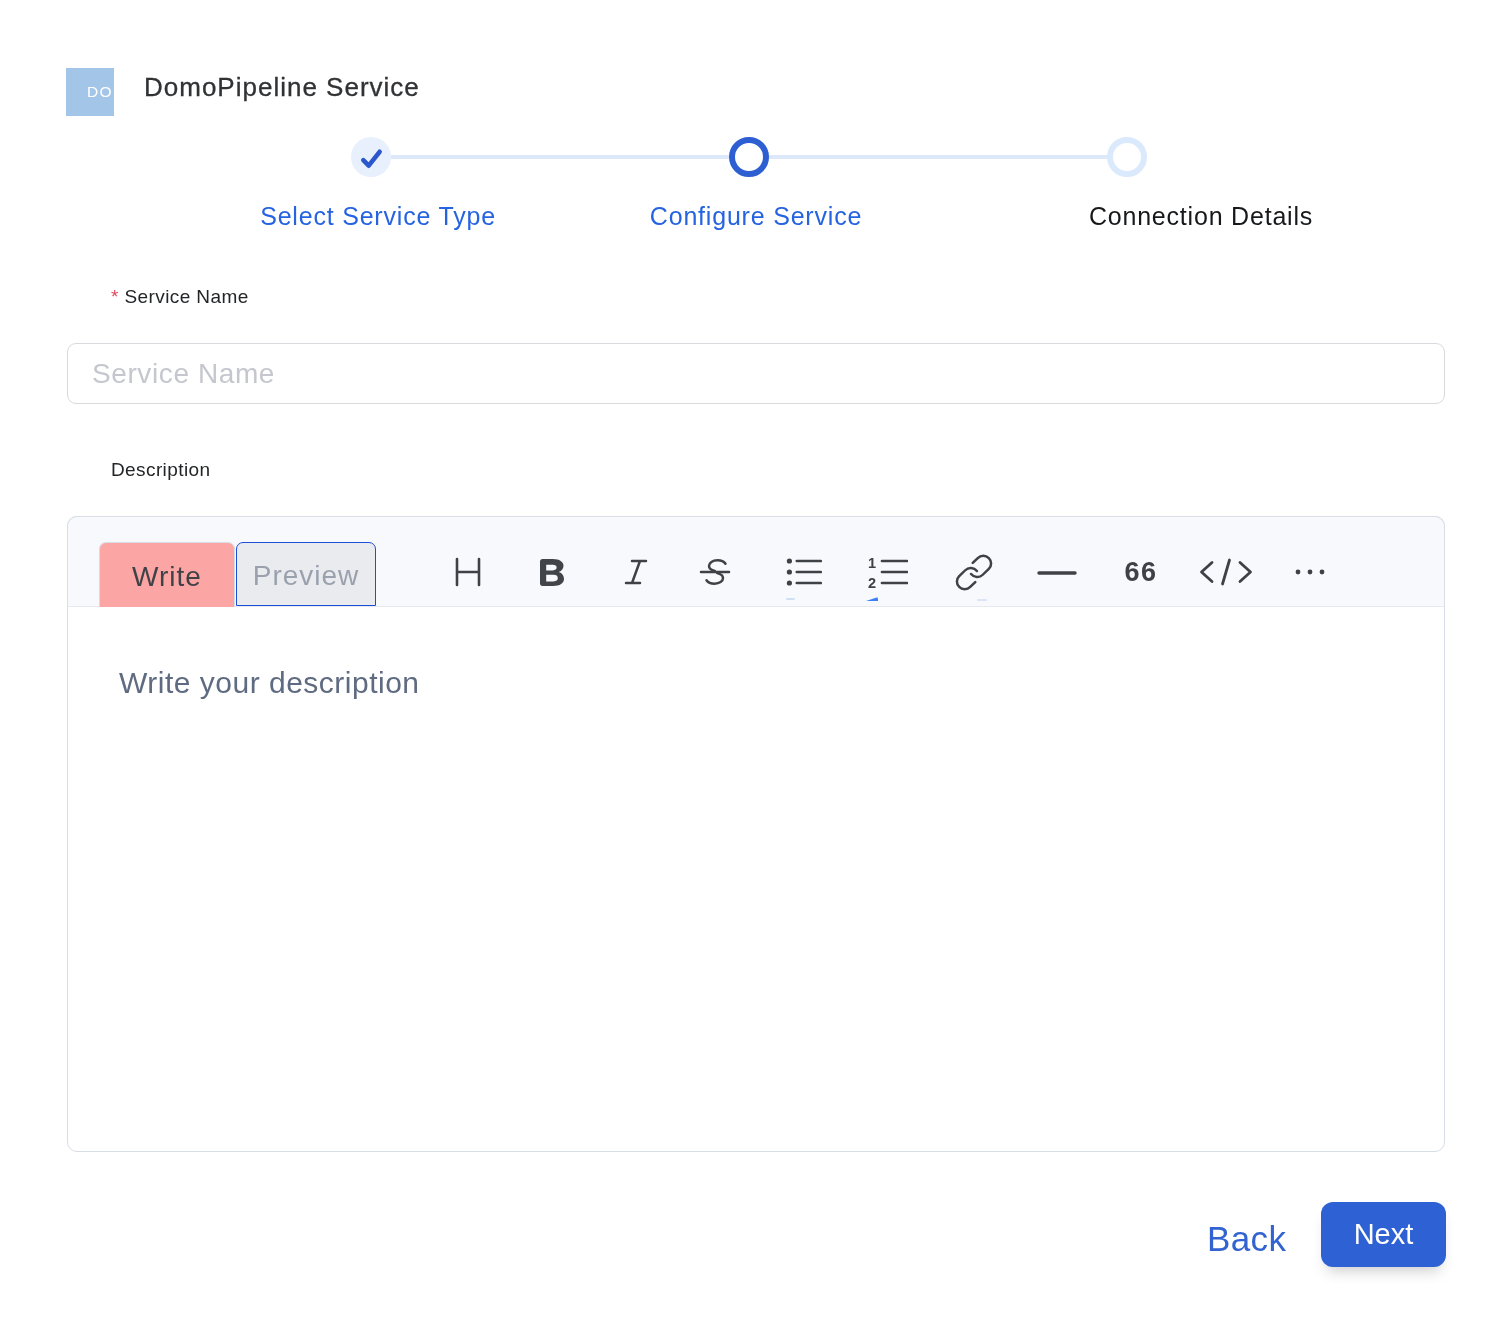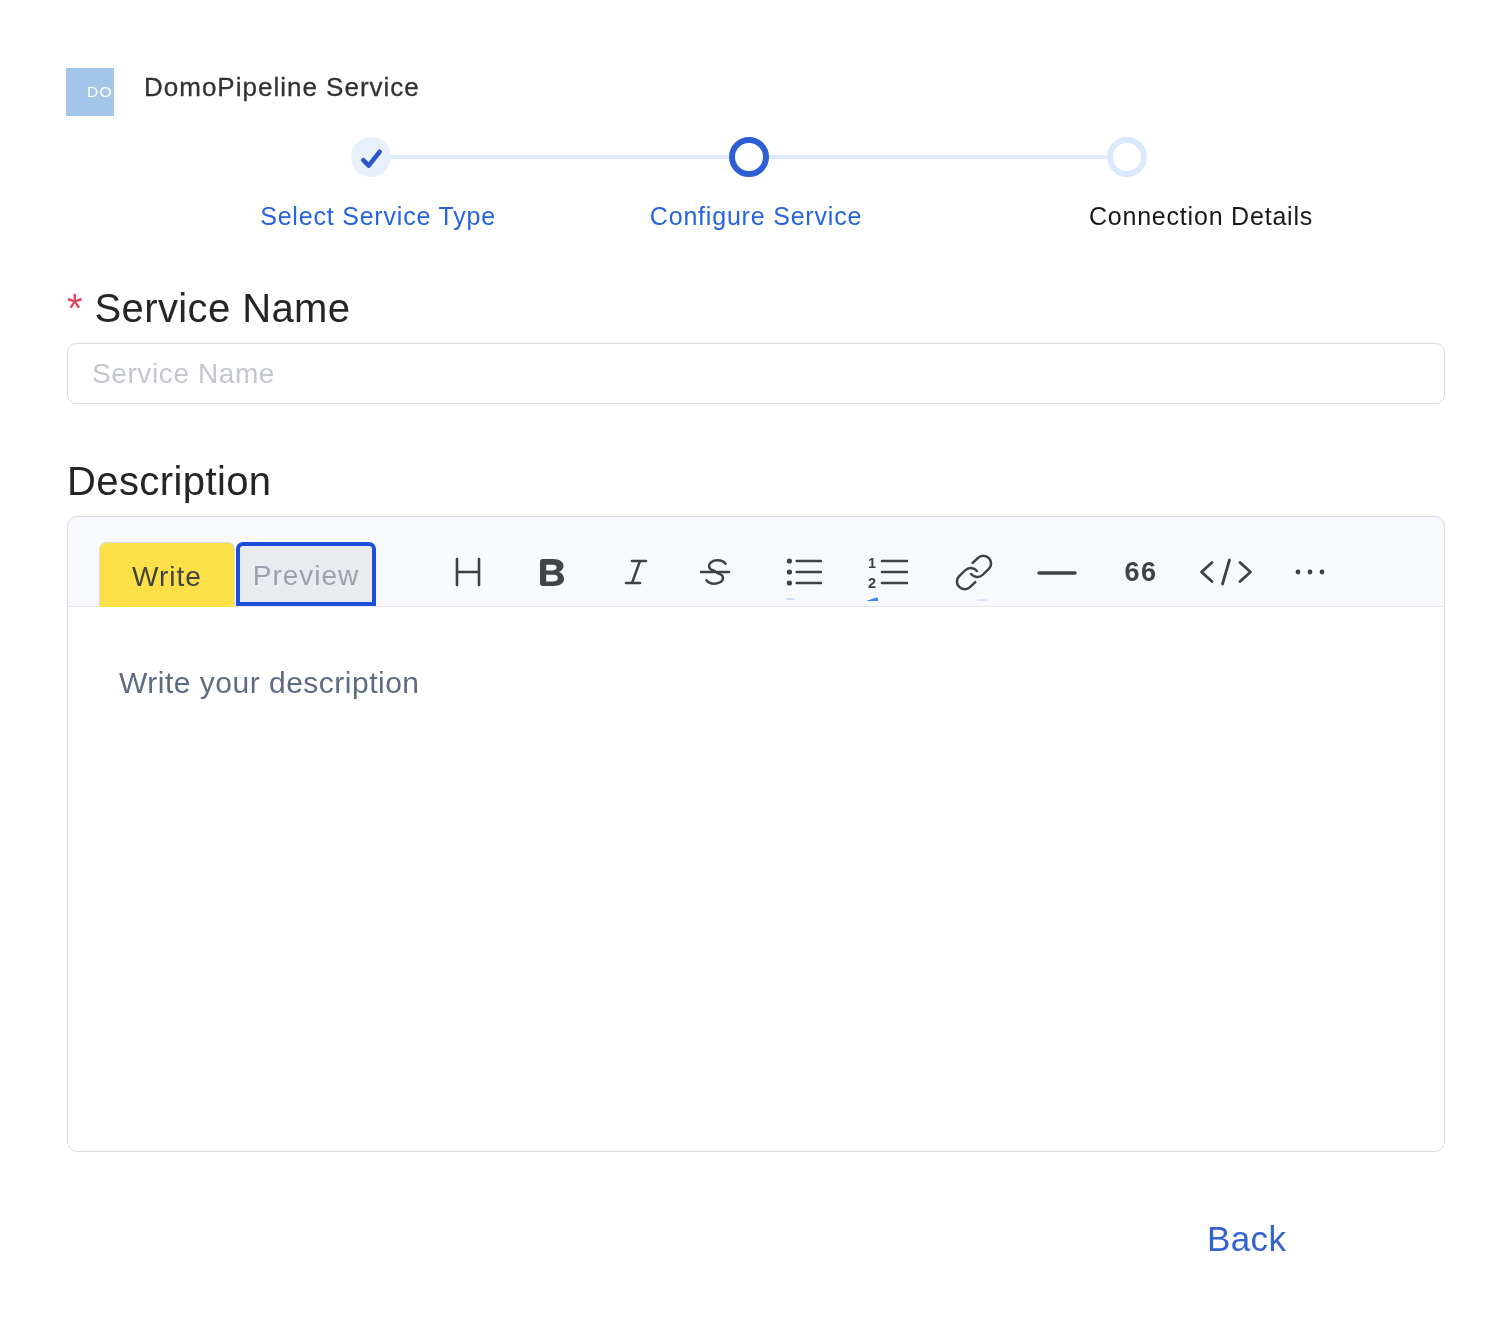--- a/index.html
+++ b/index.html
@@ -16,32 +16,32 @@
   
   .stepline{top:155px;height:4px;background:#dde9fa;}
   .c1{left:351px;top:137px;width:40px;height:40px;border-radius:50%;background:#e7f0fc;}
   .c2{left:729px;top:137px;width:40px;height:40px;border-radius:50%;background:#ffffff;border:6px solid #2d5fd3;}
   .c3{left:1107px;top:137px;width:40px;height:40px;border-radius:50%;background:#ffffff;border:6px solid #dbe9fc;}
   .steplabel{top:202px;font-size:25px;letter-spacing:.8px;white-space:nowrap;transform:translateX(-50%);}
   .blue{color:#2563e0;}
   .dark{color:#17181a;}
 
   
-  .label{font-size:40px;color:#232527;white-space:nowrap;letter-spacing:.4px;}
+  .label{font-size:19px;color:#232527;white-space:nowrap;letter-spacing:.4px;margin-left:44px;}
   .star{color:#e0485a;}
 
   .input{left:67px;top:343px;width:1378px;height:61px;border:1.6px solid #d8dade;border-radius:9px;background:#fff;}
   .ph1{left:92px;top:358px;font-size:28px;color:#c4c7cd;letter-spacing:.6px;}
 
   
   .editor{left:67px;top:516px;width:1378px;height:636px;border:1.6px solid #d9dde6;border-radius:10px;background:#fff;}
   .edhead{left:67px;top:516px;width:1378px;height:91px;background:#f8f9fc;border:1.6px solid #d9dde6;border-bottom:1px solid #e7e9ee;border-radius:10px 10px 0 0;}
   .tab{top:542px;height:65px;border-radius:7px 7px 0 0;font-size:28px;letter-spacing:1px;display:flex;align-items:center;justify-content:center;padding-top:3px;}
-  .tabwrite{left:99px;width:136px;background:#fde047;border:1px solid #dadce3;border-bottom:none;color:#3f4246;z-index:3;}
-  .tabprev{left:236px;width:140px;height:64px;background:#eaebef;border:4px solid #1d4ed8;color:#9aa1ad;z-index:2;}
+  .tabwrite{left:99px;width:136px;background:#fca5a5;border:1px solid #dadce3;border-bottom:none;color:#3f4246;z-index:3;}
+  .tabprev{left:236px;width:140px;height:64px;background:#eaebef;border:1px solid #1d4ed8;color:#9aa1ad;z-index:2;}
   .icon{top:554px;width:36px;height:36px;transform:translateX(-50%);display:flex;align-items:center;justify-content:center;color:#3e4145;}
   .icon svg{flex:none;}
   .ph2{left:119px;top:666px;font-size:30px;color:#5f6b80;letter-spacing:.5px;}
 
   
   .back{left:1207px;top:1219px;font-size:35px;color:#3263d0;letter-spacing:.4px;}
   .next{left:1321px;top:1202px;width:125px;height:65px;background:#2e62d4;border-radius:12px;color:#ffffff;
         font-size:29px;display:flex;align-items:center;justify-content:center;box-shadow:0 10px 14px -6px rgba(60,60,60,.25);}
 </style>
 </head>
@@ -149,13 +149,14 @@
   </svg>
     </div>
 
   <div class="abs" style="left:786px;top:598px;width:9px;height:2px;background:#cfe0f5;border-radius:1px;"></div>
   <div class="abs" style="left:866px;top:597px;width:12px;height:4px;background:#3b82f6;border-radius:2px 2px 0 0;clip-path:polygon(0 100%,100% 0,100% 100%);"></div>
   <div class="abs" style="left:977px;top:599px;width:10px;height:2px;background:#d8e6f8;border-radius:1px;"></div>
 
   <div class="abs ph2">Write your description</div>
 
   <div class="abs back">Back</div>
+  <div class="abs next">Next</div>
 </div>
 
 </body></html>

